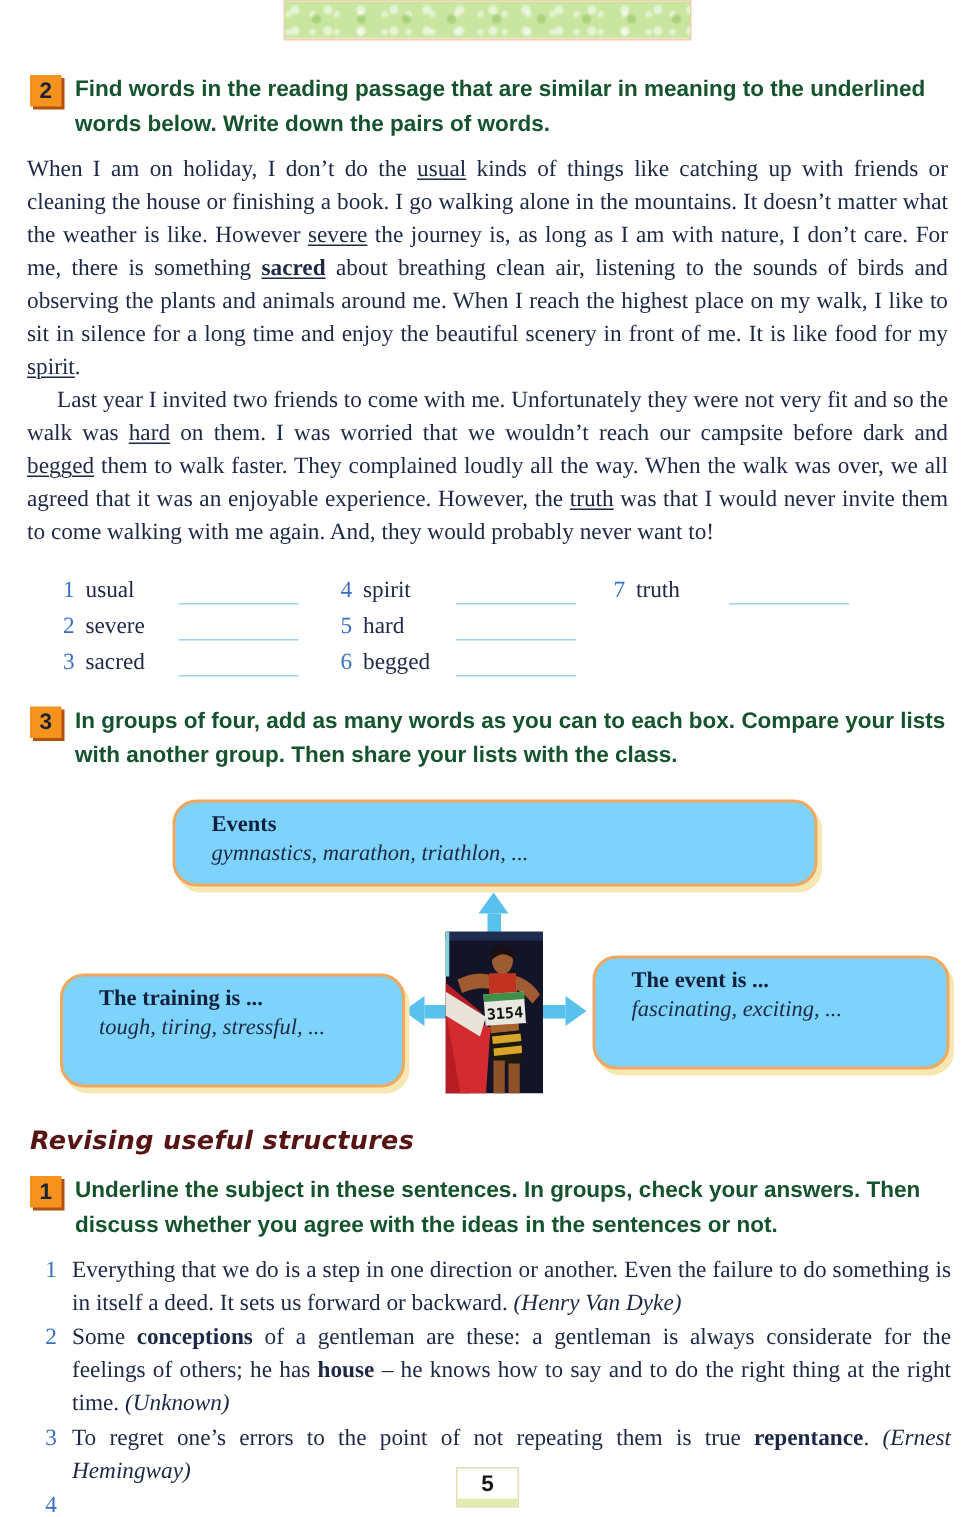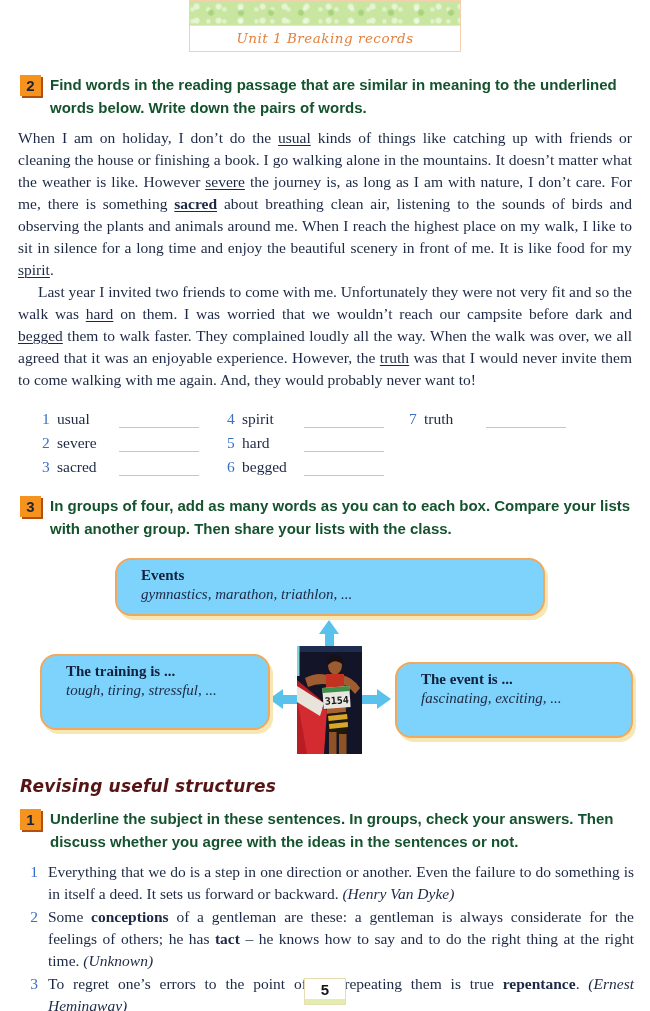--- a/index.html
+++ b/index.html
@@ -62,21 +62,21 @@
   .diagram { position:relative; height:206px; margin-top:12px; }
   .d-box {
     position:absolute; background:#7dd3fc;
     border:2px solid #f1a85c; border-radius:16px;
     box-shadow:3px 4px 0 #f7e7b3;
     padding:7px 10px 0 24px;
   }
   .d-title { font-weight:bold; font-size:15px; color:#13203c; }
   .d-sub { font-style:italic; font-size:15px; color:#1c2844; margin-top:2px; }
   .box-events   { left:115px; top:6px;   width:430px; height:58px; }
-  .box-training { left:40px;  top:102px; width:230px; height:76px; }
+  .box-training { left:40px;  top:122px; width:230px; height:76px; }
   .box-event    { left:395px; top:110px; width:238px; height:76px; }
 
   .arrow-shaft { position:absolute; background:#58c2ec; }
   .arrow-head  { position:absolute; width:0; height:0; }
   .a-up-shaft    { left:325px; top:82px;  width:9px;  height:13px; }
   .a-up-head     { left:319px; top:68px;  border-left:10px solid transparent; border-right:10px solid transparent; border-bottom:14px solid #58c2ec; }
   .a-left-shaft  { left:283px; top:143px; width:15px; height:9px; }
   .a-left-head   { left:269px; top:137px; border-top:10px solid transparent; border-bottom:10px solid transparent; border-right:14px solid #58c2ec; }
   .a-right-shaft { left:362px; top:143px; width:15px; height:9px; }
   .a-right-head  { left:377px; top:137px; border-top:10px solid transparent; border-bottom:10px solid transparent; border-left:14px solid #58c2ec; }
@@ -107,21 +107,20 @@
   }
   .page-num-strip { height:5px; background:#e2eeae; }
 
   .spacer-top { height:22px; }
 </style>
 </head>
 <body>
 
 <div class="unit-banner">
   <div class="banner-img"></div>
-  <div class="banner-title">Unit 1 Breaking records</div>
 </div>
 
 <div class="spacer-top"></div>
 
 <div class="exercise-head">
   <div class="ex-num">2</div>
   <div class="ex-text">Find words in the reading passage that are similar in meaning to the underlined words below. Write down the pairs of words.</div>
 </div>
 
 <div class="passage">
@@ -229,21 +228,21 @@
   <div class="ex-text">Underline the subject in these sentences. In groups, check your answers. Then discuss whether you agree with the ideas in the sentences or not.</div>
 </div>
 
 <div class="sentences">
   <div class="sentence">
     <span class="s-num">1</span>
     <span class="s-text"><span>Everything that we do is a step in one direction or another. Even the failure to do something is in itself a deed. It sets us forward or backward. </span><span class="seg-i">(Henry Van Dyke)</span></span>
   </div>
   <div class="sentence">
     <span class="s-num">2</span>
-    <span class="s-text"><span>Some </span><span class="seg-b">conceptions</span><span> of a gentleman are these: a gentleman is always considerate for the feelings of others; he has </span><span class="seg-b">tact</span><span> – he knows how to say and to do the right thing at the right time. </span><span class="seg-i">(Unknown)</span></span>
+    <span class="s-text"><span>Some </span><span class="seg-b">conceptions</span><span> of a gentleman are these: a gentleman is always considerate for the feelings of others; he has </span><span class="seg-b">house</span><span> – he knows how to say and to do the right thing at the right time. </span><span class="seg-i">(Unknown)</span></span>
   </div>
   <div class="sentence">
     <span class="s-num">3</span>
     <span class="s-text"><span>To regret one’s errors to the point of not repeating them is true </span><span class="seg-b">repentance</span><span>. </span><span class="seg-i">(Ernest Hemingway)</span></span>
   </div>
   <div class="sentence">
     <span class="s-num">4</span>
     <span class="s-text"></span>
   </div>
 

